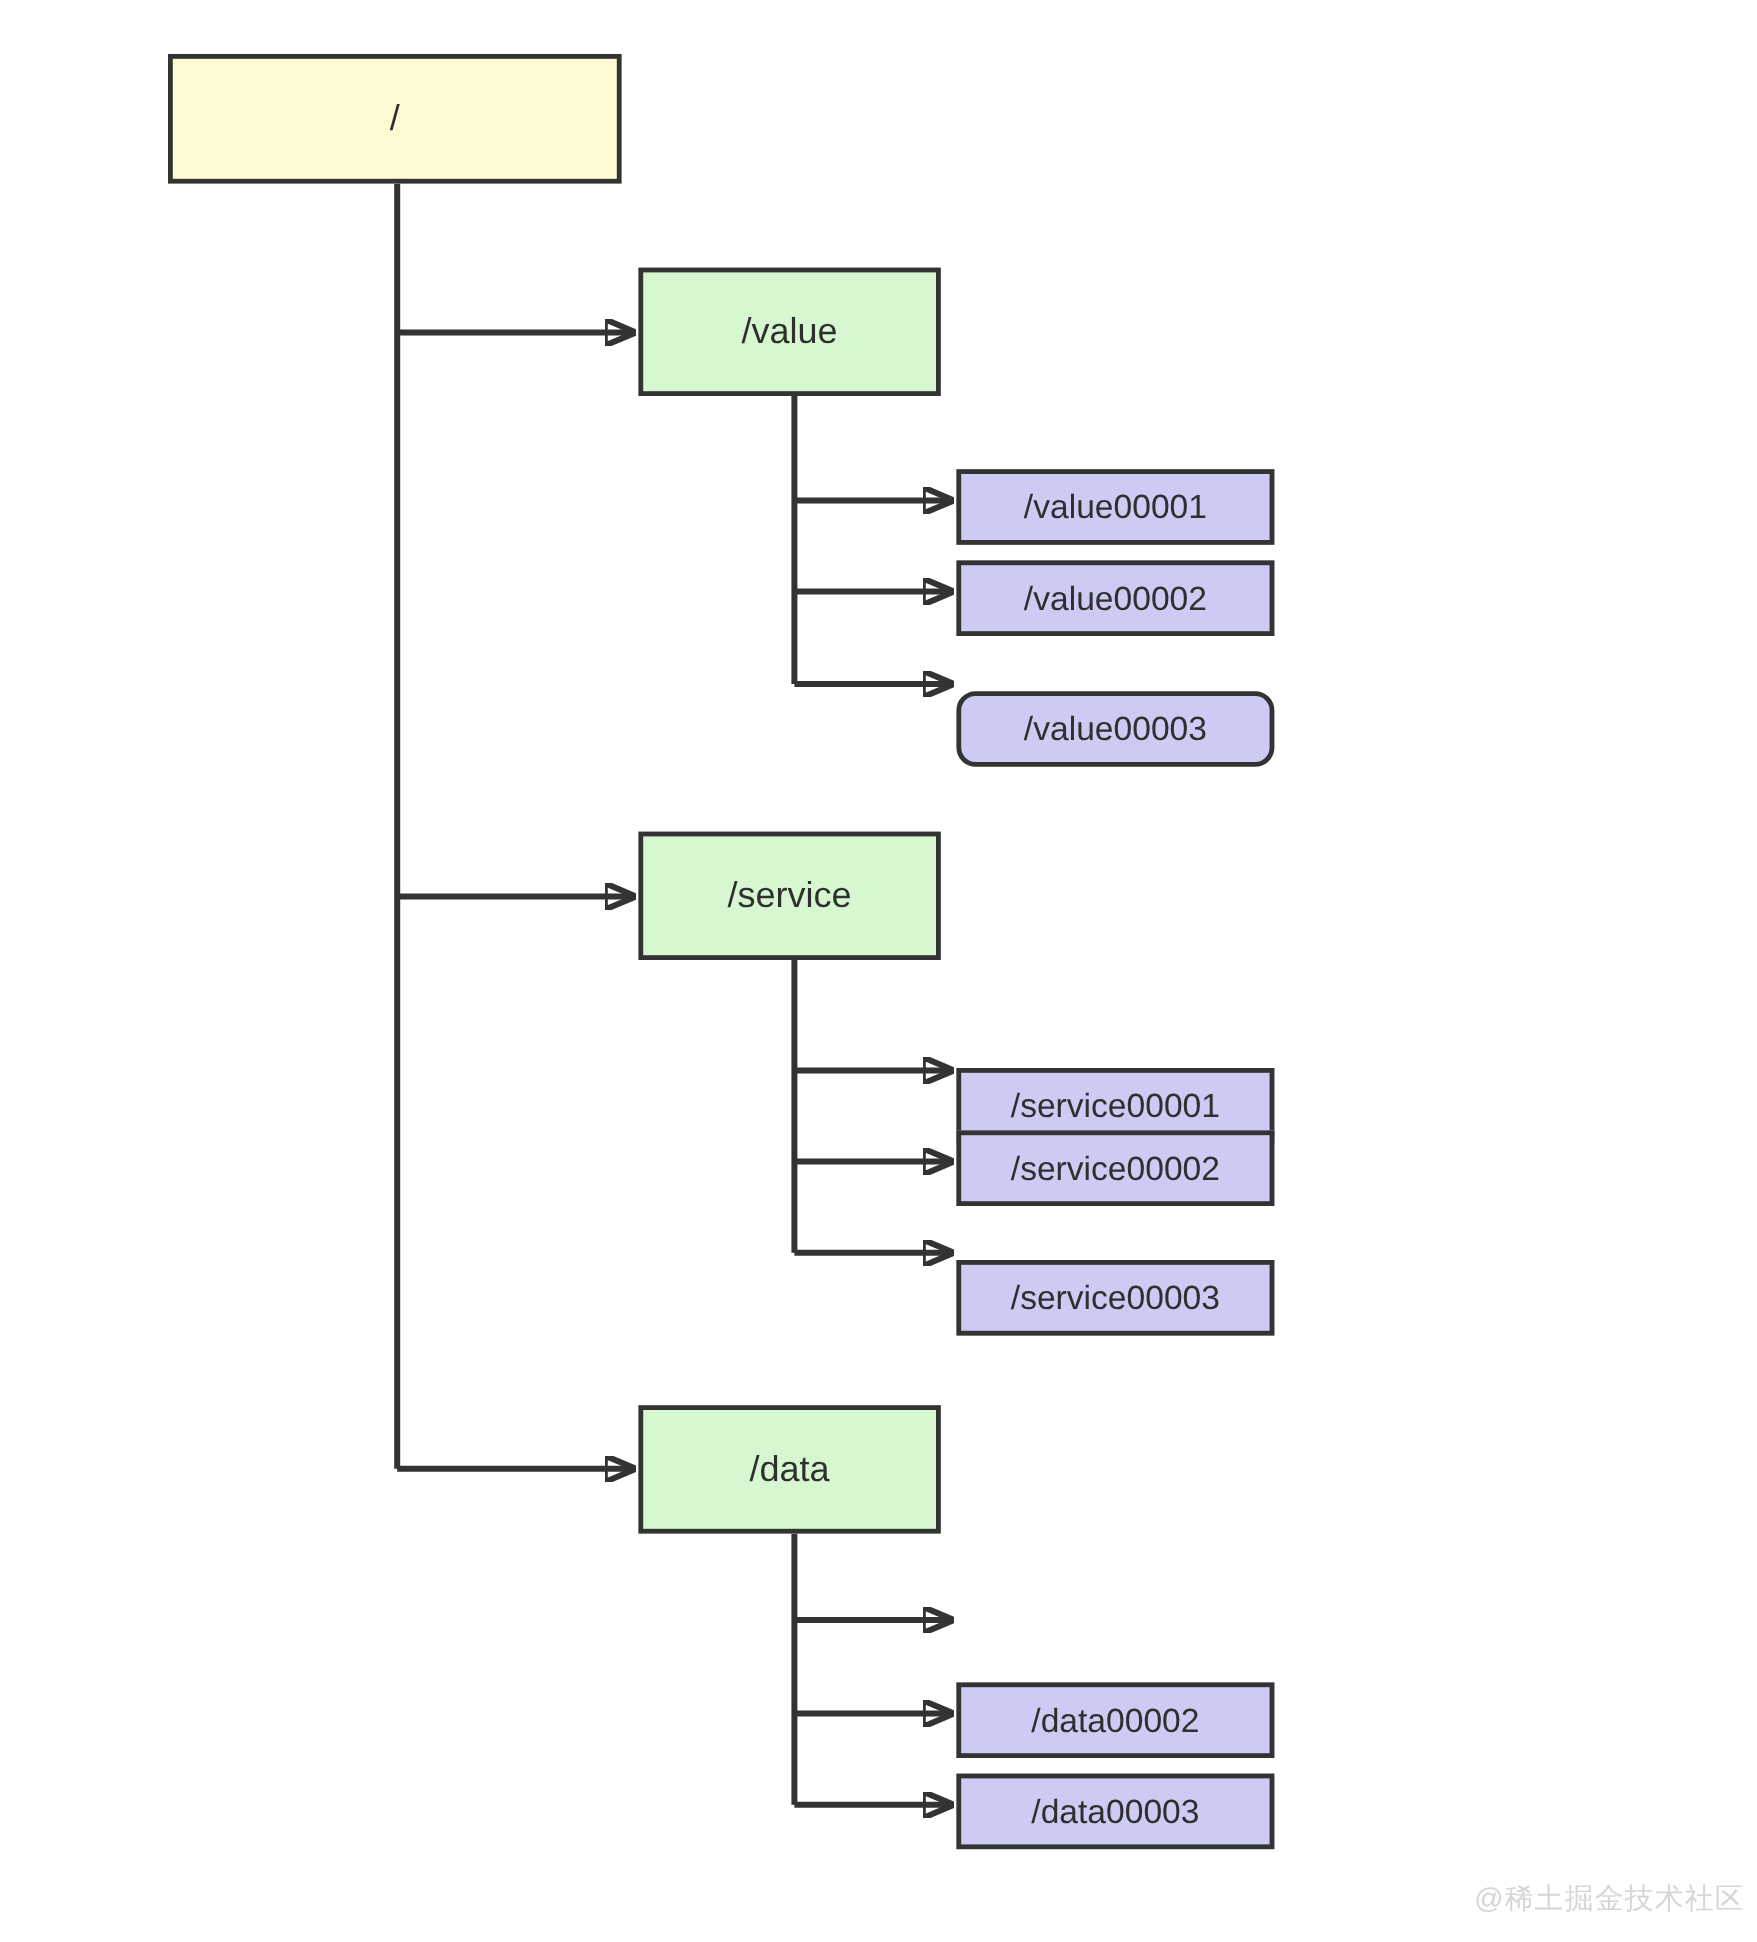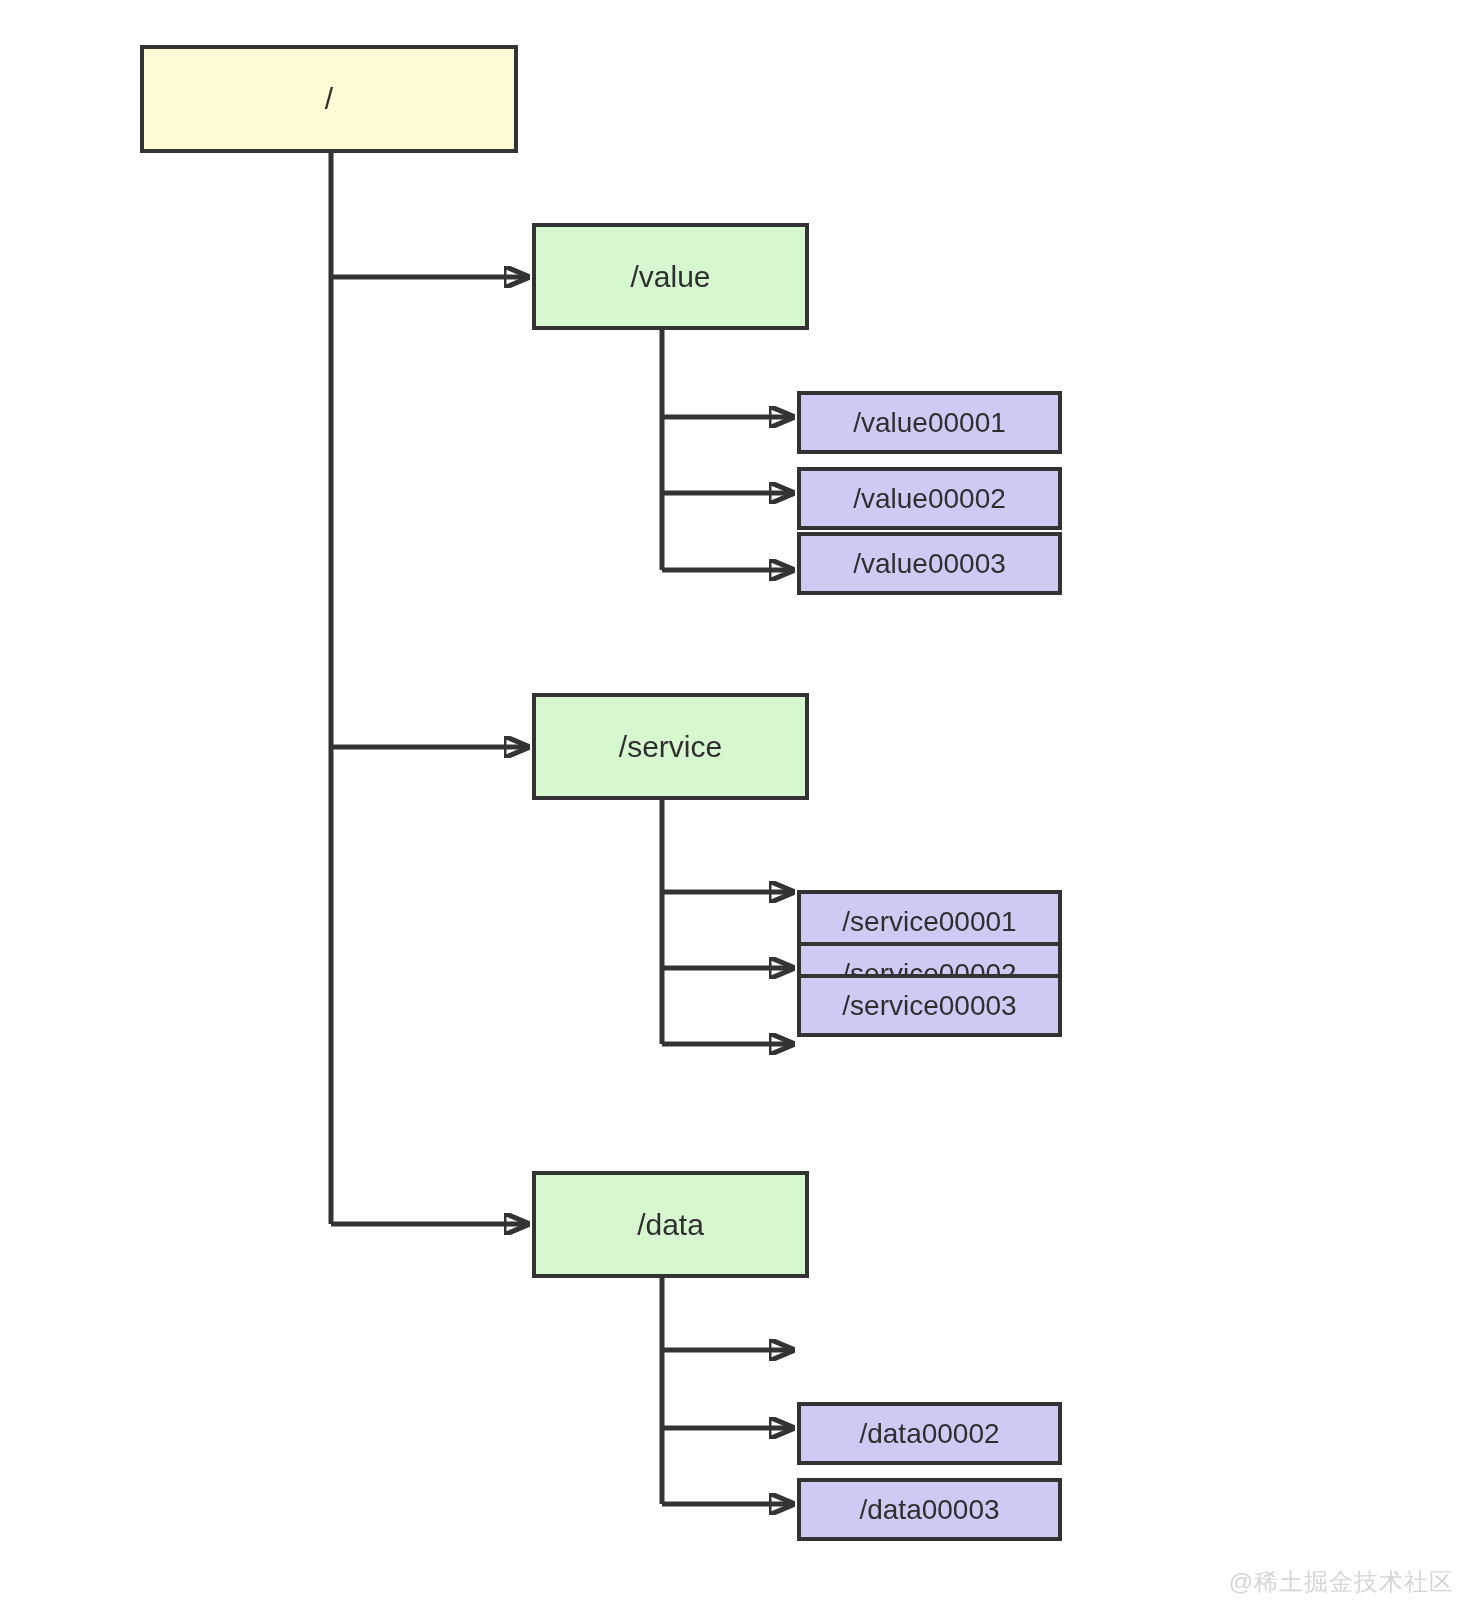--- a/index.html
+++ b/index.html
@@ -47,21 +47,21 @@
     justify-content:center;
     color:var(--text);
     text-align:center;
   }
   .node-root{
     left:140px;top:45px;width:378px;height:108px;
     background:var(--root-fill);
     font-size:30px;
   }
   .node-branch{
-    left:532px;width:277px;height:107px;
+    left:532px;width:252px;height:107px;
     background:var(--branch-fill);
     font-size:30px;
   }
   .node-leaf{
     left:797px;width:265px;height:63px;
     background:var(--leaf-fill);
     font-size:28px;
   }
   .watermark{
     position:absolute;
@@ -108,24 +108,24 @@
   </svg>
 
   <div class="node node-root">/</div>
 
   <div class="node node-branch" style="top:223px;">/value</div>
   <div class="node node-branch" style="top:693px;">/service</div>
   <div class="node node-branch" style="top:1171px;">/data</div>
 
   <div class="node node-leaf" style="top:391px;">/value00001</div>
   <div class="node node-leaf" style="top:467px;">/value00002</div>
-  <div class="node node-leaf" style="top:532px;">/value00003</div>
+  <div class="node node-leaf" style="top:576px;border-radius:16px;">/value00003</div>
 
   <div class="node node-leaf" style="top:866px;margin-top:24px;">/service00001</div>
   <div class="node node-leaf" style="top:942px;">/service00002</div>
-  <div class="node node-leaf" style="top:974px;">/service00003</div>
+  <div class="node node-leaf" style="top:1050px;">/service00003</div>
 
   <div class="node node-leaf" style="top:1402px;">/data00002</div>
   <div class="node node-leaf" style="top:1478px;">/data00003</div>
 
   <div class="watermark">@稀土掘金技术社区</div>
 
 </div>
 
 </body></html>

